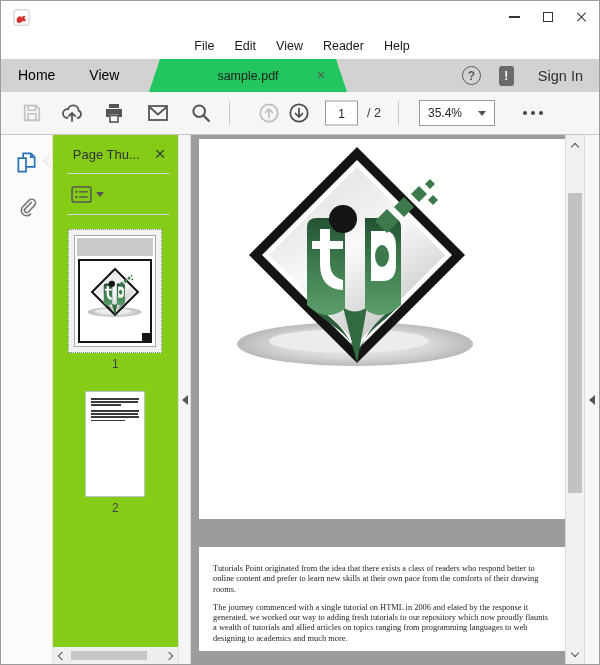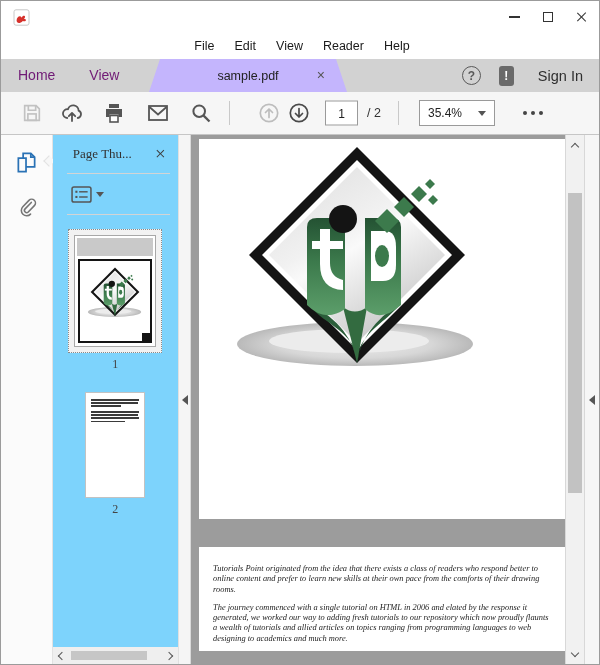--- a/index.html
+++ b/index.html
@@ -23,23 +23,23 @@
   .glyph-close::before,.glyph-close::after{ content:""; position:absolute; left:5.4px; top:0; width:1.4px; height:12px; background:#333; }
   .glyph-close::before{ transform:rotate(45deg);} .glyph-close::after{ transform:rotate(-45deg);}
 
   
   .menubar { height:26px; background:#fff; display:flex; align-items:center; padding-left:4px;justify-content:center; }
   .menu-item { font-size:12.5px; color:#1a1a1a; padding:4px 10px; }
 
   
   .tabbar { height:33px; background:#d2d2d2; position:relative; }
   .tab-left { position:absolute; left:0; top:0; height:33px; display:flex; align-items:center; }
-  .nav-tab { font-size:14px; color:#701a75; padding:0 17px; line-height:33px; }
+  .nav-tab { font-size:14px; color:#000000; padding:0 17px; line-height:33px; }
   .doc-tab {
-    position:absolute; left:148px; top:0; width:198px; height:33px; background:#c4b5fd;
+    position:absolute; left:148px; top:0; width:198px; height:33px; background:#22c55e;
     clip-path:polygon(11px 0, calc(100% - 11px) 0, 100% 100%, 0 100%);
     display:flex; align-items:center; justify-content:center;
   }
   .doc-tab-label { font-size:12.5px; color:#222; }
   .doc-tab-close { position:absolute; right:22px; top:8px; font-size:14px; color:#555; line-height:16px; }
   .tab-right { position:absolute; right:0; top:0; height:33px; display:flex; align-items:center; gap:18px; padding-right:16px; }
   .help-icon { width:19px; height:19px; border:1.7px solid #595959; border-radius:50%；
   }
   .help-icon { width:19px; height:19px; border:1.7px solid #595959; border-radius:50%; display:flex; align-items:center; justify-content:center; font-size:12px; font-weight:bold; color:#595959; }
   .notif-icon { width:15px; height:20px; background:#6a6a6a; border-radius:3px; display:flex; align-items:center; justify-content:center; color:#fff; font-size:12px; font-weight:bold; }
@@ -56,21 +56,21 @@
   .caret-down { width:0; height:0; border-left:4px solid transparent; border-right:4px solid transparent; border-top:5px solid #555; }
   .more-dots { display:flex; gap:4px; }
   .more-dots i { width:4px; height:4px; border-radius:50%; background:#444; }
 
   
   .app-body { display:flex; height:529px; }
 
   .iconstrip { width:54px; background:#fbfbfb; border-right:1px solid #e2e2e2; display:flex; flex-direction:column; align-items:center; padding-top:16px; gap:20px; position:relative; }
   .strip-notch { position:absolute; right:-1px; top:22px; width:8px; height:8px; background:#f7f7f7; border-left:1px solid #e2e2e2; border-bottom:1px solid #e2e2e2; transform:rotate(45deg); }
 
-  .thumbpanel { width:130px; background:#7dd3fc; position:relative;font-family:Liberation Serif, serif; }
+  .thumbpanel { width:130px; background:#84cc16; position:relative; }
   .panel-header { height:38px; display:flex; align-items:center; justify-content:space-between; padding:0 12px 0 20px; }
   .panel-title { font-size:13px; color:#333; }
   .panel-close { font-size:19px; font-weight:300; color:#3c3c3c; line-height:18px; }
   .panel-hr { border:none; border-top:1px solid #d4d4d4; margin:0 8px 0 14px; }
   .panel-options { height:40px; display:flex; align-items:center; padding-left:18px; gap:4px; }
 
   .thumb-col { display:flex; flex-direction:column; align-items:center; }
   .thumb1-wrap { margin-top:14px; border:1px dotted #8a8a8a; padding:5px; background:#f2f2f2; }
   .thumb-page1 { width:82px; height:112px; background:#fff; border:1px solid #a8a8a8; position:relative; }
   .t1-banner { position:absolute; top:2px; left:2px; right:2px; height:18px; background:#c9c9c9; }
@@ -85,21 +85,21 @@
   .panel-hscroll { position:absolute; left:0; right:0; bottom:0; height:17px; background:#efefef; display:flex; align-items:center; }
   .chev { width:6px; height:6px; border-left:1.8px solid #555; border-bottom:1.8px solid #555; }
   .chev-left { transform:rotate(45deg); margin-left:6px; }
   .chev-right { transform:rotate(225deg); margin-right:6px; }
   .hthumb { flex:0 0 auto; width:76px; height:9px; background:#c6c6c6; margin-left:6px; }
   .hspacer { flex:1; }
 
   .collapsestrip { width:14px; background:#f5f5f5; border-left:1px solid #e0e0e0; border-right:1px solid #dadada; position:relative; }
   .tri-left { width:0; height:0; border-top:5px solid transparent; border-bottom:5px solid transparent; border-right:6px solid #555; position:absolute; left:3px; top:260px; }
 
-  .viewport { width:390px; background:#9c9c9c; position:relative; overflow:hidden;font-style:italic; }
+  .viewport { width:390px; background:#9c9c9c; position:relative; overflow:hidden; }
   .pdf-page1 { position:absolute; left:8px; top:4px; right:0; height:380px; background:#fff; overflow:hidden; }
   .pdf-page2 { position:absolute; left:8px; top:412px; right:0; height:104px; background:#fff; overflow:hidden; }
   .page2-text { padding:17px 16px 0 14px; font-family:"Liberation Serif", serif; font-size:8.4px; line-height:1.22; color:#1c1c1c; }
   .page2-text p + p { margin-top:8px; }
 
   .vscroll { width:19px; background:#f1f1f1; border-left:1px solid #d8d8d8; position:relative; }
   .vs-arrow { position:absolute; left:0; width:100%; height:16px; display:flex; align-items:center; justify-content:center; }
   .vs-up { top:2px; } .vs-down { bottom:2px; }
   .chev-up { transform:rotate(135deg); margin-top:3px; }
   .chev-down { transform:rotate(-45deg); margin-bottom:3px; }

